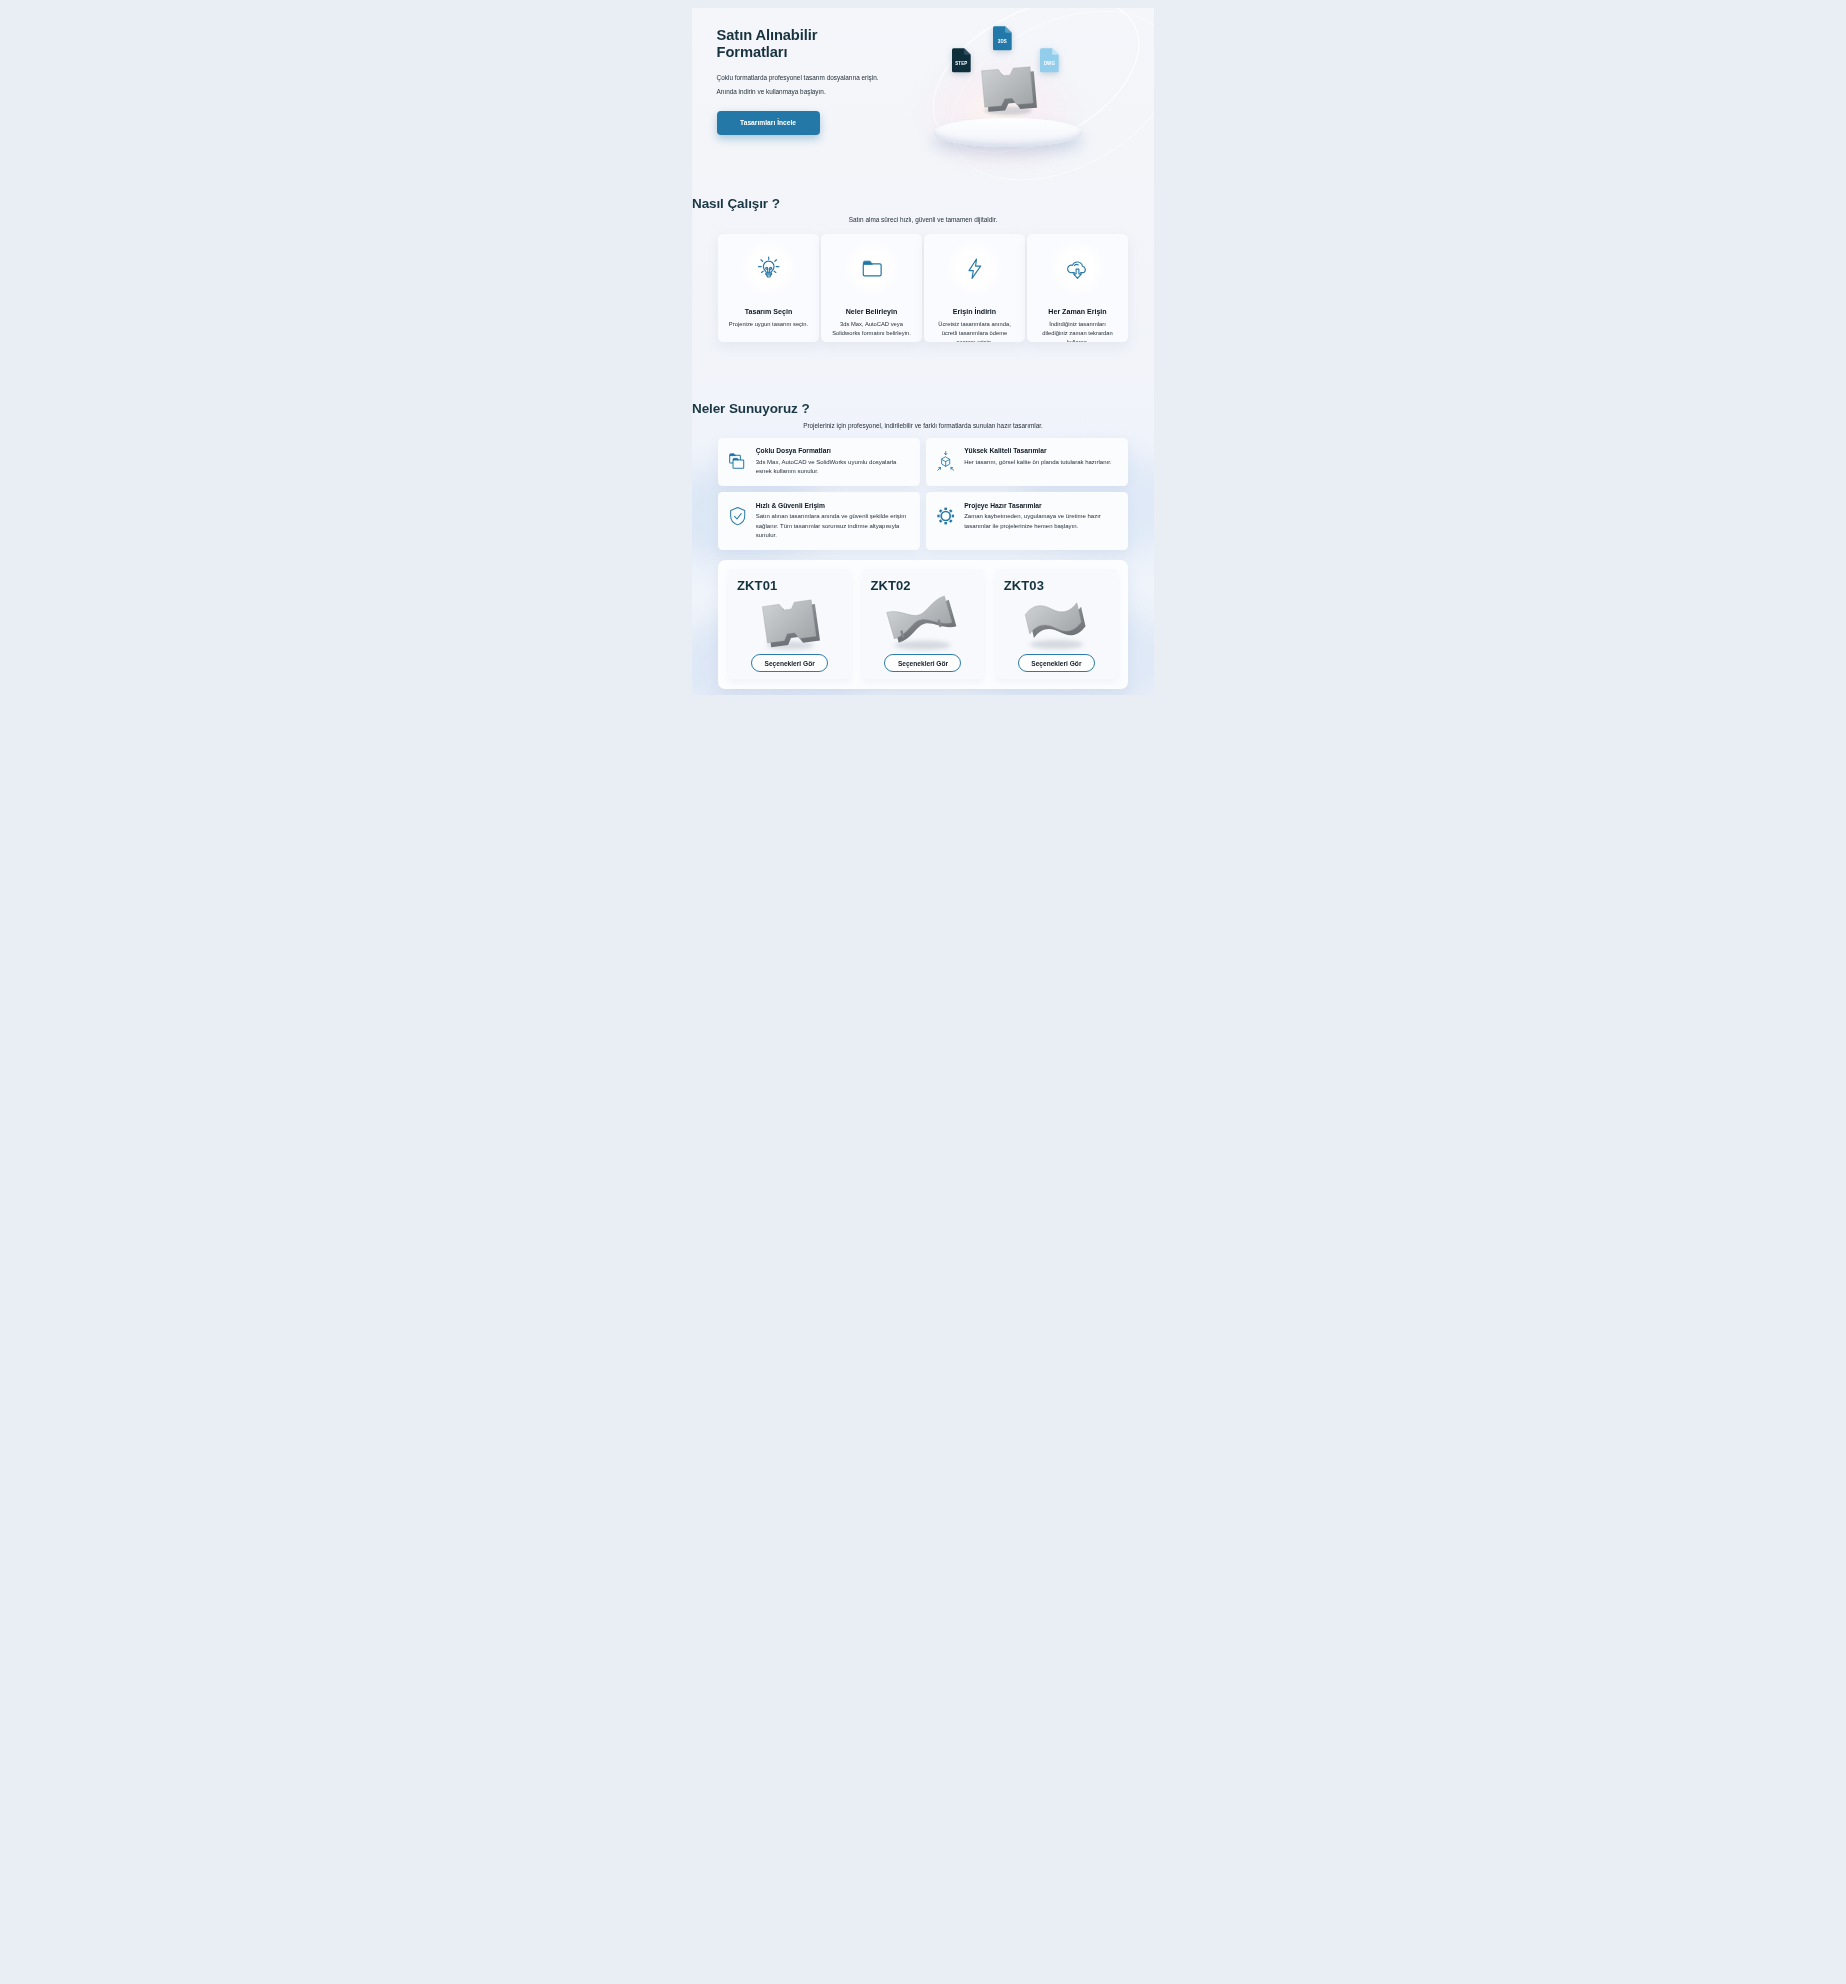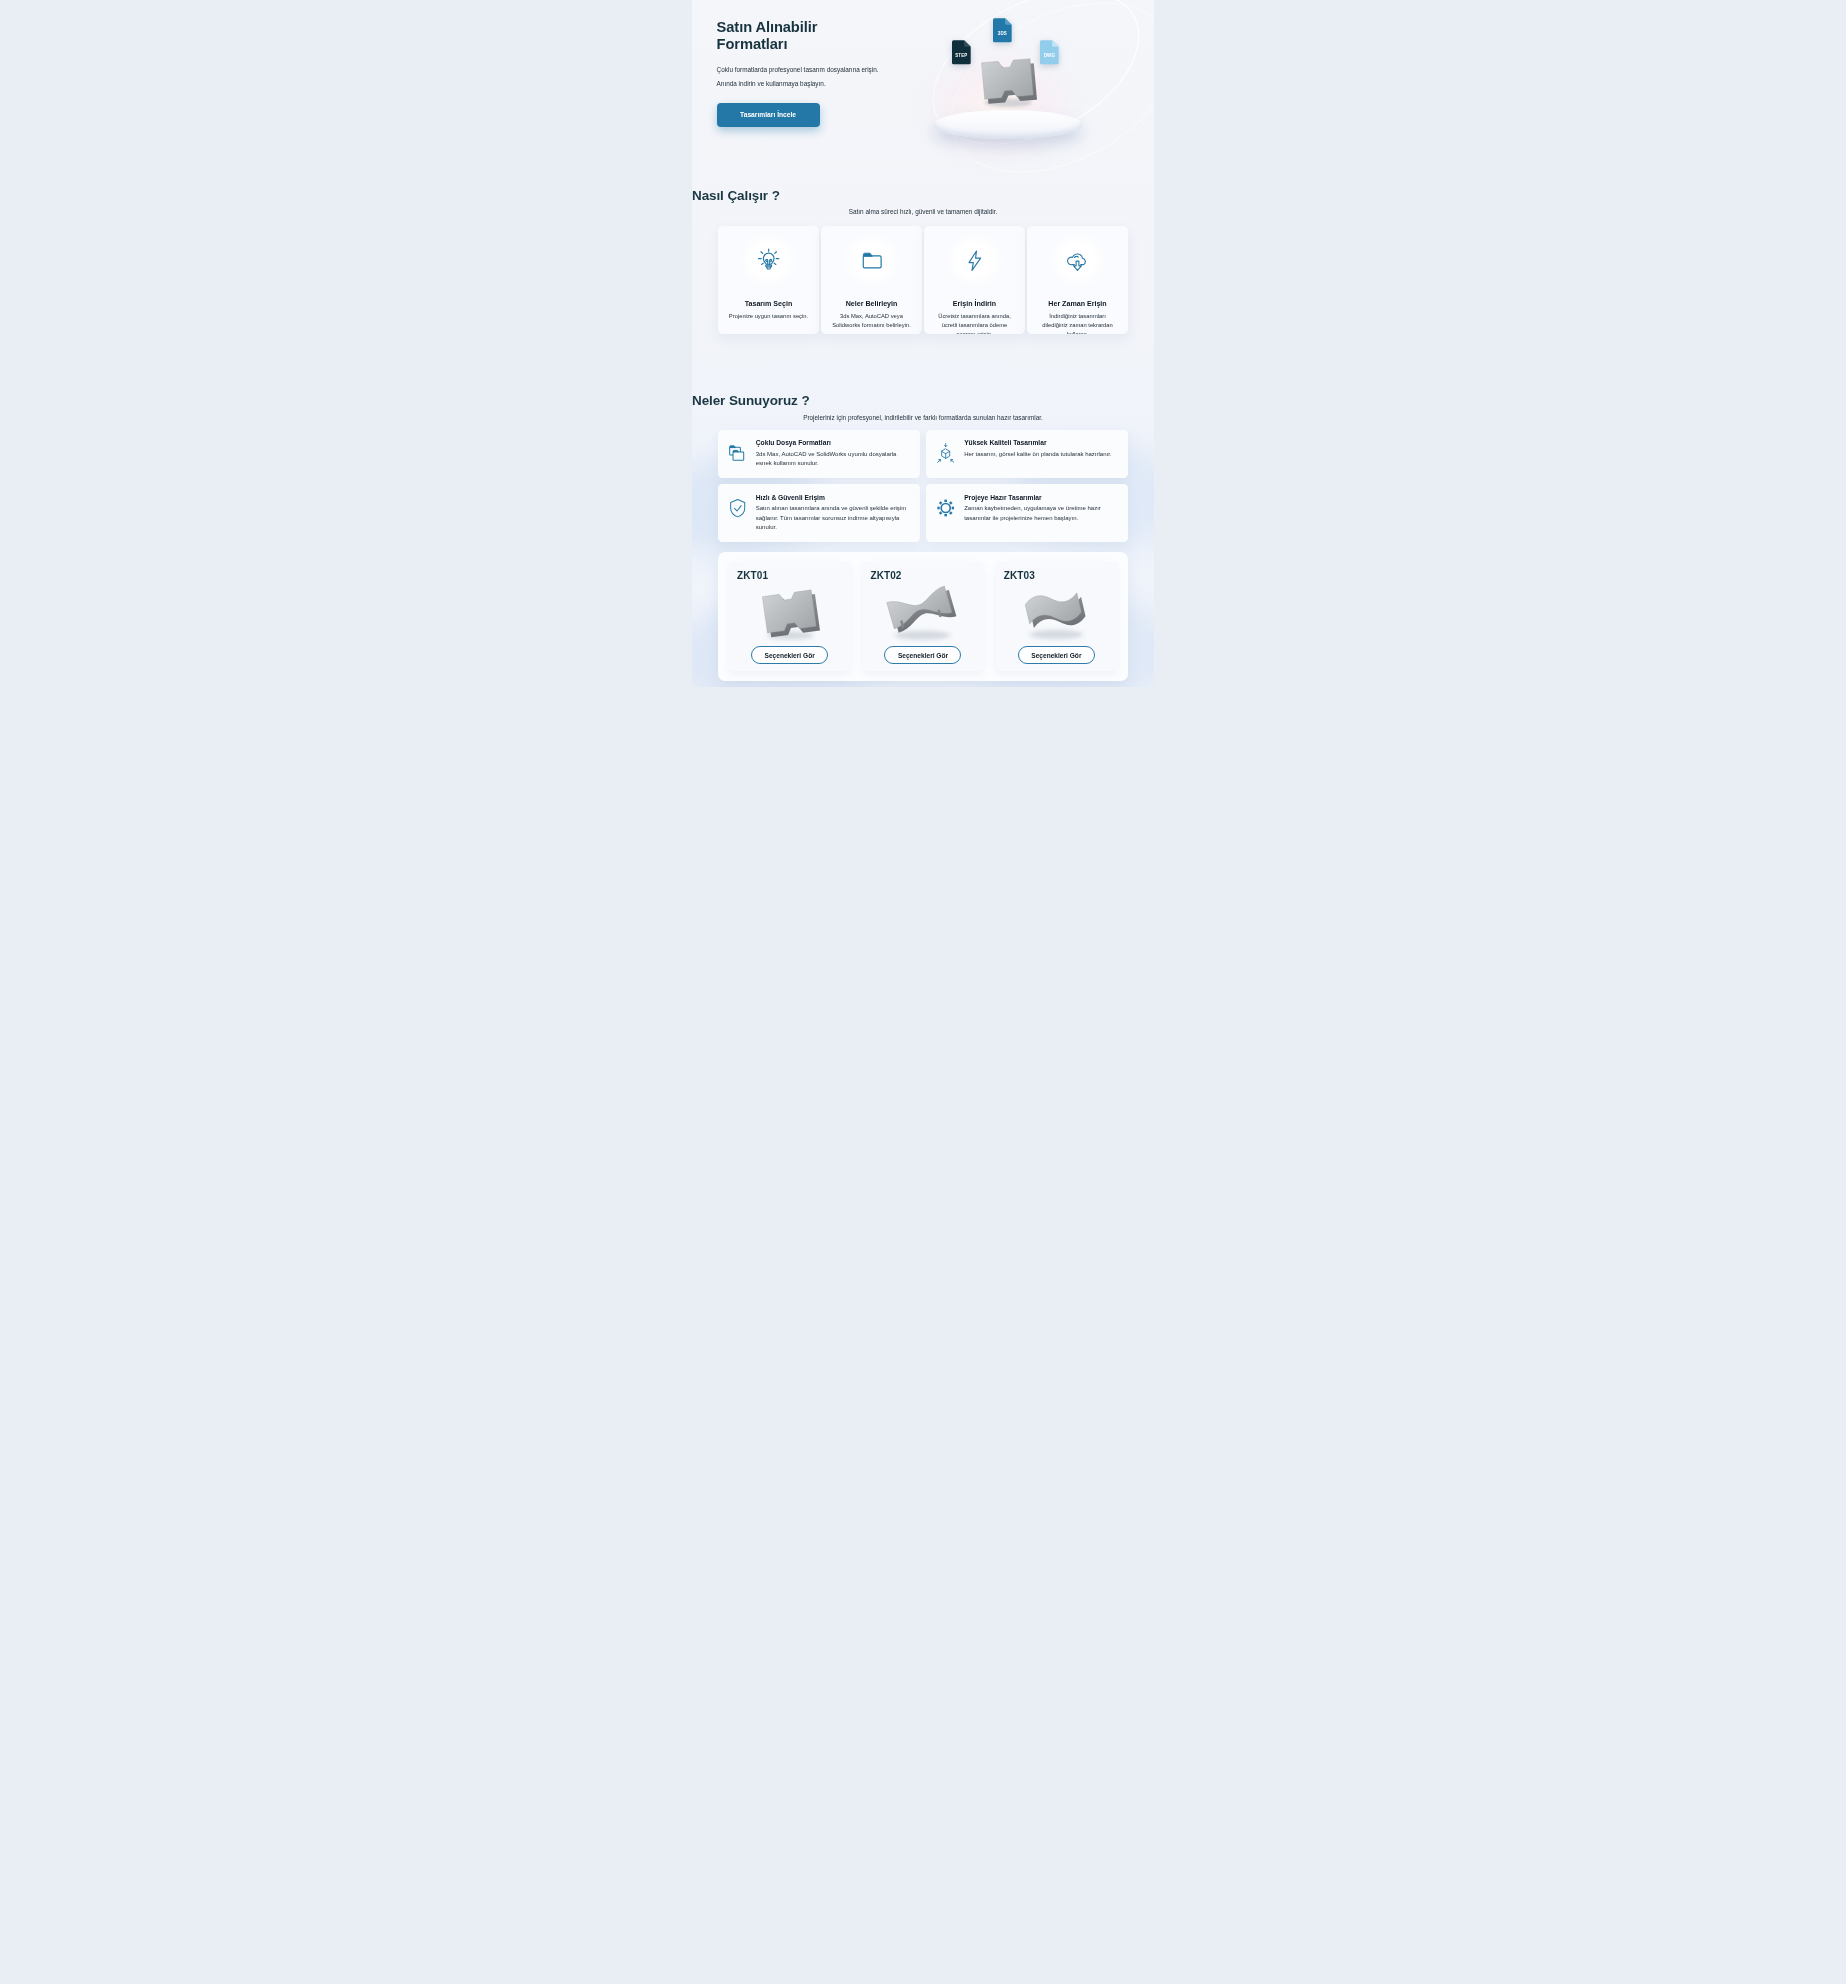--- a/index.html
+++ b/index.html
@@ -1,19 +1,19 @@
 <!DOCTYPE html>
 <html lang="tr" style="font-size:6.4px"><head>
 <meta charset="utf-8">
 <style>
   * { margin:0; padding:0; box-sizing:border-box; }
   html,body { background:#e9edf4; }
   body { font-family:"Liberation Sans", sans-serif; }
   .page {
-    position:relative; width:462px; height:687px; margin:0 auto;
+    position:relative; width:462px; height:687px; margin:8px auto;
     overflow:hidden;
     background:linear-gradient(180deg,#f4f6fa 0%,#f2f4f9 45%,#eef3fb 78%,#f2f5fa 100%);
   }
   
   .cloud { position:absolute; border-radius:50%; filter:blur(13.5px); pointer-events:none; z-index:0; }
   .c1 { left:-36px;  top:457px; width:167px; height:99px; background:rgba(211,224,243,.65); }
   .c2 { right:-32px; top:445px; width:171px; height:103px; background:rgba(214,227,245,.6); }
   .c3 { left:-24px;  top:603px; width:206px; height:111px; background:rgba(206,221,243,.55); }
   .c4 { right:-28px; top:595px; width:214px; height:115px; background:rgba(210,224,244,.55); }
   .c5 { left:99px;  top:643px; width:278px; height:87px; background:rgba(221,231,247,.5); }
@@ -98,21 +98,21 @@
   .product-shell {
     width:410px; margin:0 auto; background:#fcfdff; border-radius:7.1px;
     padding:9.5px 10.3px; box-shadow:0 6.4px 13.5px rgba(160,175,200,.18);
     display:flex; gap:10.7px;
   }
   .product-card {
     flex:1; background:#f7f9fc; border-radius:5.2px; height:110px;
     padding:6.4px 6.4px 7.1px; display:flex; flex-direction:column;
     box-shadow:0 3.2px 7.1px rgba(170,184,206,.14);
   }
-  .product-code { font-size:10px; font-weight:700; color:#15333f; margin:2.4px 0 0 2.4px; letter-spacing:0.1px; }
+  .product-code { font-size:13px; font-weight:700; color:#15333f; margin:2.4px 0 0 2.4px; letter-spacing:0.1px; }
   .product-img { flex:1; display:flex; align-items:center; justify-content:center; }
   .product-img svg { width:79px; height:60px; }
   .pill-btn {
     align-self:center; width:77px; height:18.7px; cursor:pointer;
     background:#ffffff; border:1.2px solid #2b7ca8; border-radius:9.5px;
     font-family:inherit; font-size:6.6px; font-weight:700; color:#101c26;
   }
 </style>
 </head>
 <body>

